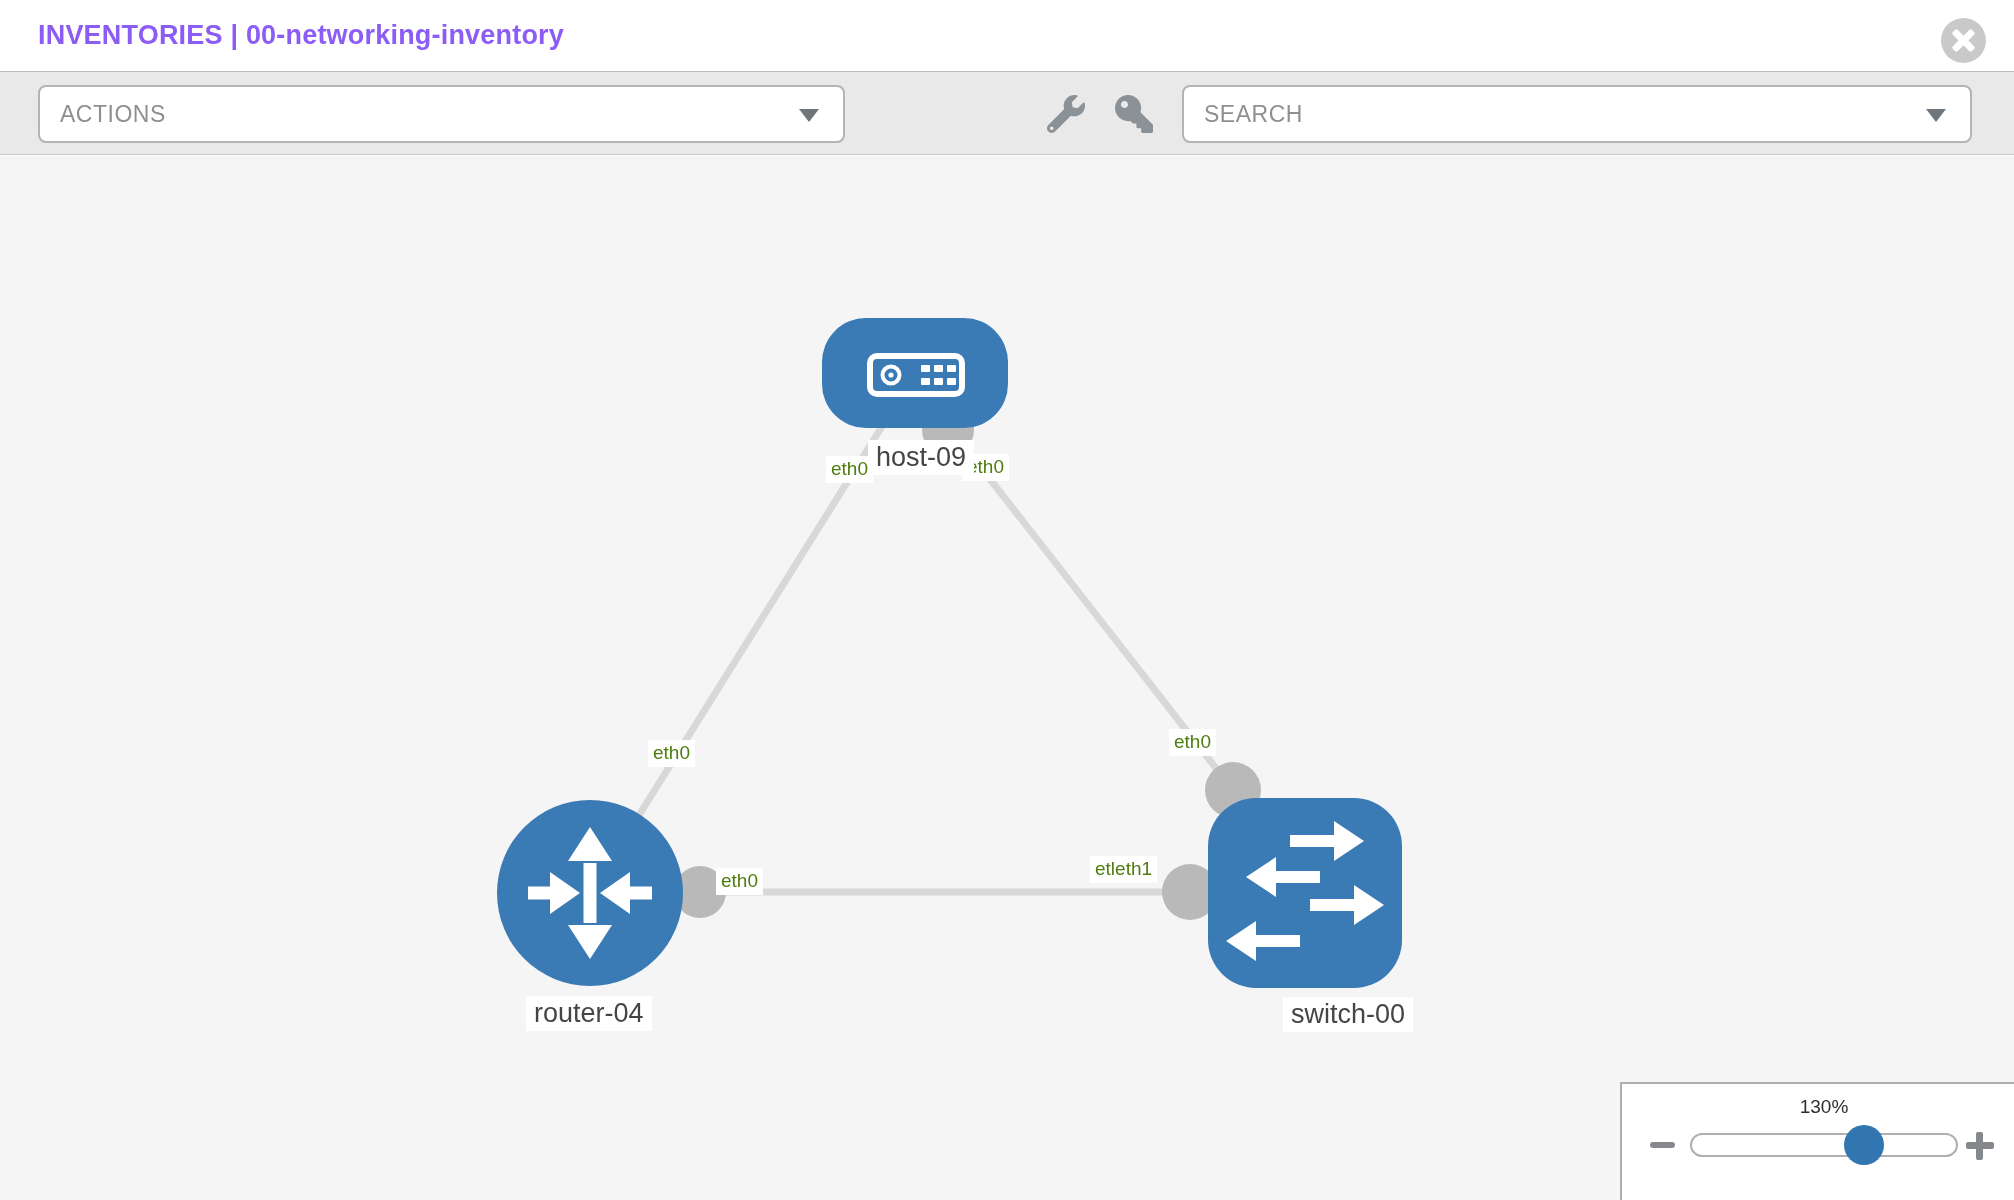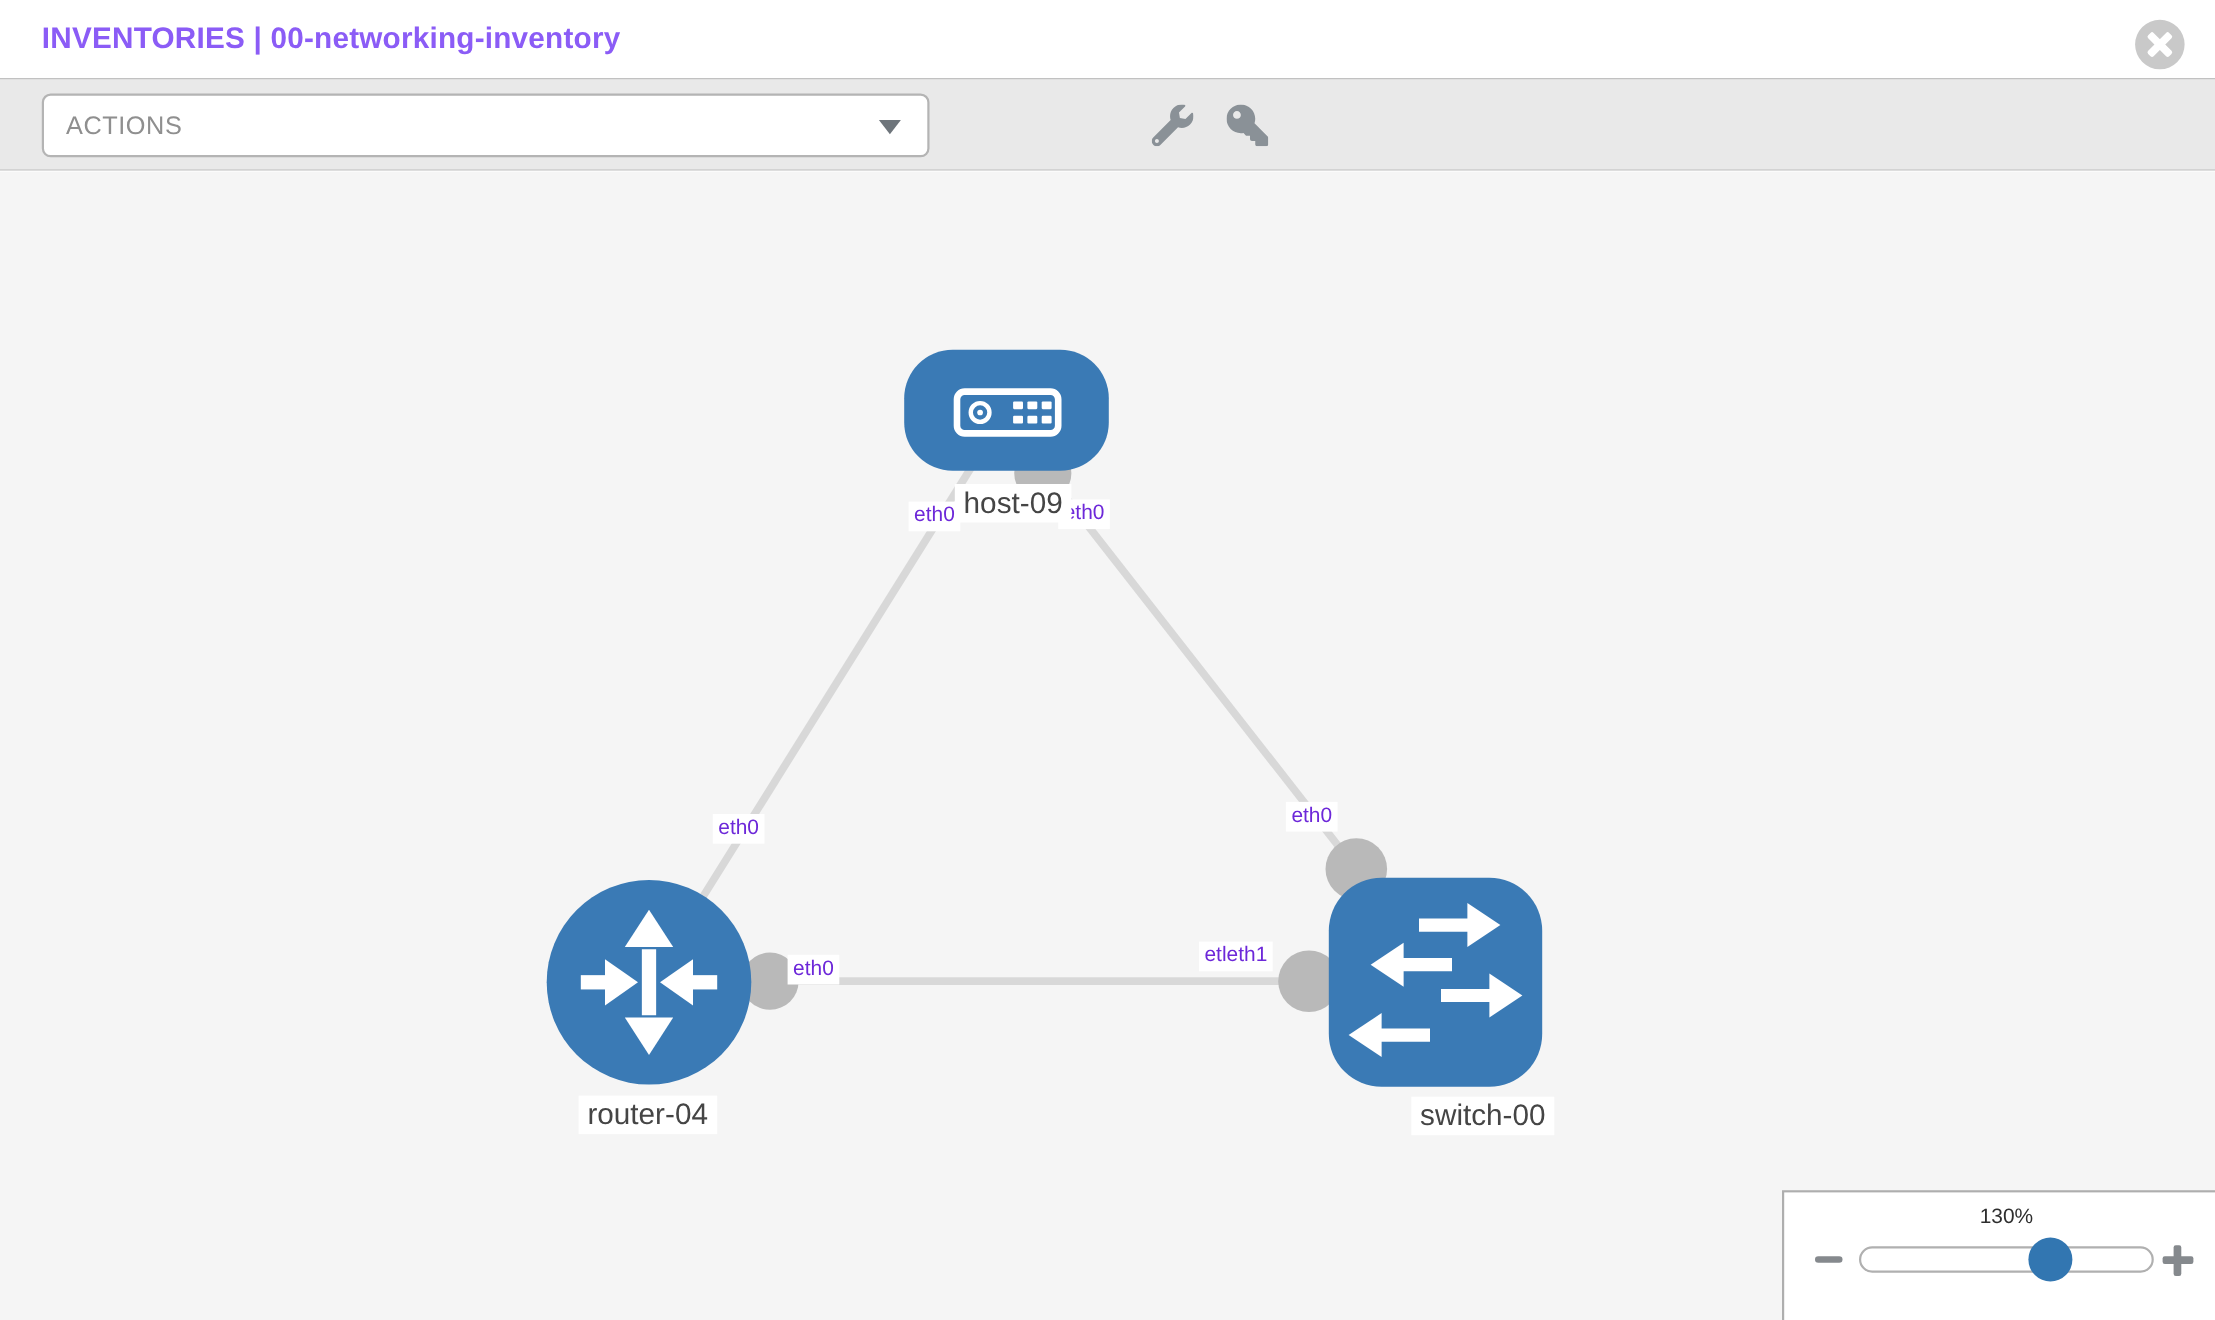--- a/index.html
+++ b/index.html
@@ -22,21 +22,21 @@
   .actions-box { left: 38px; width: 807px; }
   .search-box { left: 1182px; width: 790px; }
   .tool-icon { position: absolute; top: 23px; width: 38px; height: 38px; cursor: pointer; }
   .wrench { left: 1047px; }
   .key { left: 1115px; }
 
   
   .canvas { position: absolute; left: 0; top: 156px; width: 2014px; height: 1044px; background: #f5f5f5; }
   .graph-svg { position: absolute; left: 0; top: 0; }
 
-  .iface-label { position: absolute; background: #ffffff; color: #6d28d9; font-size: 19px; line-height: 1.2; padding: 2px 5px; white-space: nowrap; z-index: 2; }
+  .iface-label { position: absolute; background: #ffffff; color: #4d7c0f; font-size: 19px; line-height: 1.2; padding: 2px 5px; white-space: nowrap; z-index: 2; }
   .node-label { position: absolute; background: #ffffff; color: #454545; font-size: 27px; line-height: 1.15; padding: 2px 8px; white-space: nowrap; z-index: 3; }
 
   
   .zoom-panel { position: absolute; left: 1620px; top: 926px; right: -4px; bottom: -6px; background: #fff; border: 2px solid #aeaeae; z-index: 5; }
   .zoom-level { position: absolute; left: 68px; top: 12px; width: 268px; text-align: center; font-size: 19px; color: #2e2e2e; }
   .zoom-minus { position: absolute; left: 28px; top: 58px; width: 25px; height: 6px; border-radius: 3px; background: #85898d; cursor: pointer; }
   .zoom-track { position: absolute; left: 68px; top: 49px; width: 268px; height: 24px; background: #fff; border: 2px solid #b0b0b0; border-radius: 13px; cursor: pointer; }
   .zoom-thumb { position: absolute; left: 222px; top: 41px; width: 40px; height: 40px; border-radius: 50%; background: #3276b1; cursor: pointer; z-index: 6; }
   .zoom-plus { position: absolute; left: 340px; top: 44px; width: 36px; height: 36px; cursor: pointer; }
   .zoom-plus .ph { position: absolute; left: 4px; top: 14px; width: 28px; height: 7px; border-radius: 2px; background: #85898d; }
@@ -60,20 +60,24 @@
   </div>
 
   <svg class="tool-icon wrench" viewBox="0 0 512 512">
     <path fill="#8a9197" d="M507.73 109.1c-2.24-9.03-13.54-12.09-20.12-5.51l-74.36 74.36-67.88-11.31-11.31-67.88 74.36-74.36c6.62-6.62 3.43-17.9-5.66-20.16-47.38-11.74-99.55.91-136.58 37.93-39.64 39.64-50.55 97.1-34.05 147.2L18.74 402.76c-24.99 24.99-24.99 65.51 0 90.5 24.99 24.99 65.51 24.99 90.5 0l213.21-213.21c50.12 16.71 107.47 5.68 147.37-34.22 37.07-37.07 49.7-89.32 37.91-136.73zM64 472c-13.25 0-24-10.75-24-24 0-13.26 10.75-24 24-24s24 10.74 24 24c0 13.25-10.75 24-24 24z"></path>
   </svg>
 
   <svg class="tool-icon key" viewBox="0 0 512 512">
     <path fill="#8a9197" transform="scale(-1,1) translate(-512,0)" d="M512 176.001C512 273.203 433.202 352 336 352c-11.22 0-22.19-1.062-32.827-3.069l-24.012 27.014A23.999 23.999 0 0 1 261.223 384H224v40c0 13.255-10.745 24-24 24h-40v40c0 13.255-10.745 24-24 24H24c-13.255 0-24-10.745-24-24v-78.059c0-6.365 2.529-12.47 7.029-16.971l161.802-161.802C163.108 213.814 160 195.271 160 176 160 78.798 238.797.001 335.999 0 433.488-.001 512 78.511 512 176.001zM336 128c0 26.51 21.49 48 48 48s48-21.49 48-48-21.49-48-48-48-48 21.49-48 48z"></path>
   </svg>
 
+  <div class="select-box search-box">
+    <span class="sel-label">SEARCH</span>
+    <span class="caret"></span>
+  </div>
 </div>
 
 <div class="canvas">
   <svg class="graph-svg" width="2014" height="1044" viewBox="0 0 2014 1044">
 
     <line x1="591" y1="736" x2="901" y2="240" stroke="#d8d8d8" stroke-width="7"></line>
     <line x1="1233" y1="634" x2="950" y2="272" stroke="#d8d8d8" stroke-width="7"></line>
     <line x1="700" y1="736" x2="1190" y2="736" stroke="#d8d8d8" stroke-width="7"></line>
 
     <circle cx="948" cy="274" r="26" fill="#b9b9b9"></circle>

